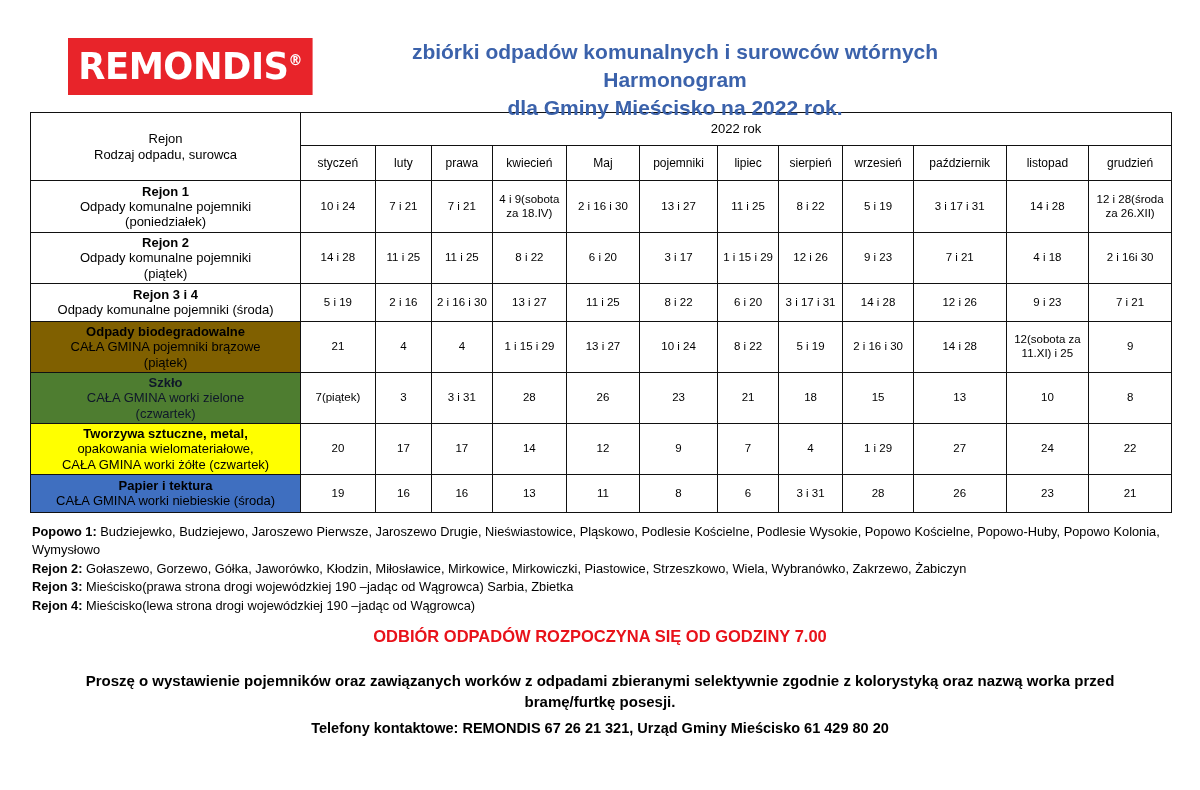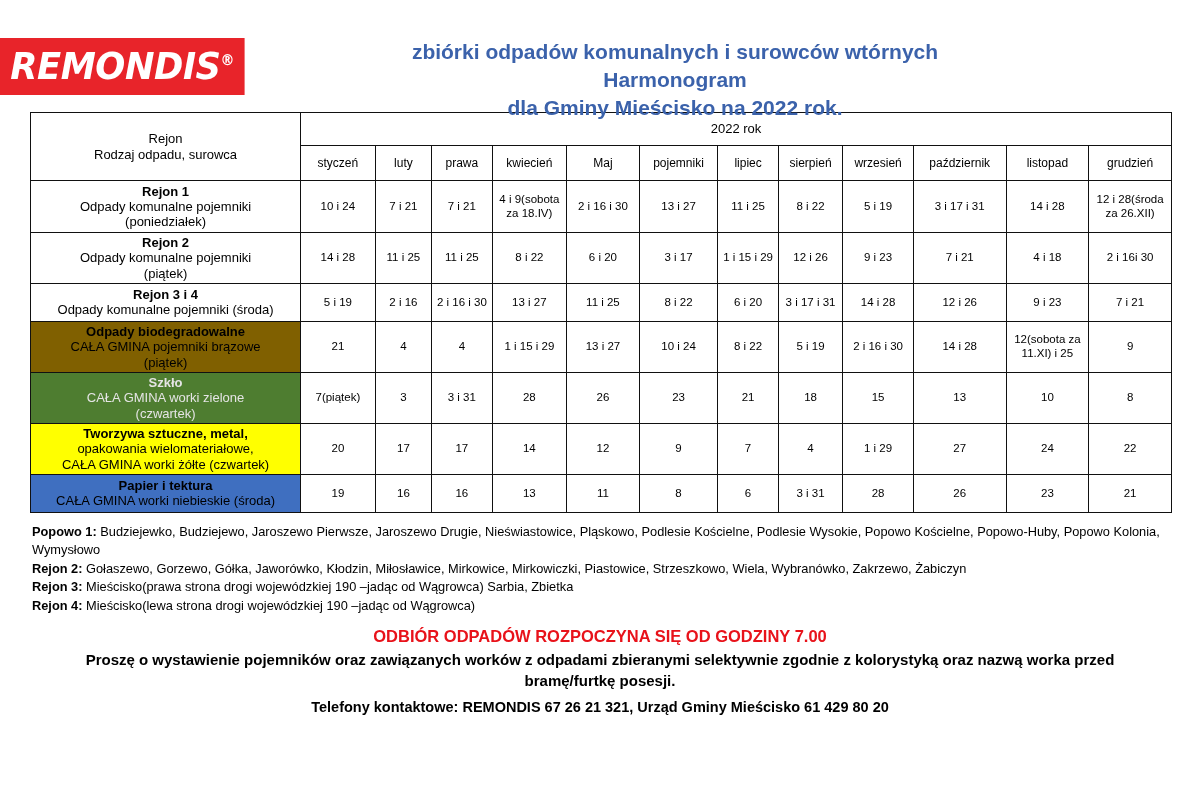--- a/index.html
+++ b/index.html
@@ -26,23 +26,23 @@
   
   .header {
     display: flex;
     align-items: flex-start;
     padding: 38px 0 0 0;
     height: 112px;
     box-sizing: border-box;
   }
   .logo-wrap {
     width: 330px;
+    padding-left: 68px;
     box-sizing: border-box;
     flex: 0 0 auto;
-    font-style: italic;
   }
   .logo {
     display: inline-block;
     background: #e8242a;
     color: #ffffff;
     font-family: "DejaVu Sans", sans-serif;
     font-weight: bold;
     font-size: 38px;
     letter-spacing: -0.5px;
     line-height: 1;
@@ -113,21 +113,21 @@
   td.label .l2 { display: block; }
   td.label .l3 { display: block; }
   td.val {
     font-size: 11.5px;
   }
   .row-h-tall td { height: 47px; }
   .row-h-mid td { height: 40px; }
   .row-h-short td { height: 33px; }
 
   .bg-brown { background: #806000; color: #000000; }
-  .bg-green { background: #4e7d30; color: #e5e5e5; }
+  .bg-green { background: #4e7d30; color: #0f172a; }
   .bg-yellow { background: #ffff00; color: #000000; }
   .bg-blue { background: #3f6fc0; color: #000000; }
 
   
   .regions {
     padding: 10px 26px 0 32px;
     font-size: 12.8px;
     line-height: 1.44;
   }
   .region-line { }
@@ -135,21 +135,21 @@
 
   
   .footer {
     padding: 12px 40px 0 40px;
     text-align: center;
   }
   .notice-red {
     color: #e8121a;
     font-weight: bold;
     font-size: 16.5px;
-    margin-bottom: 3px;
+    margin-bottom: 24px;
   }
   .notice-main {
     font-weight: bold;
     font-size: 15px;
     line-height: 1.4;
     padding: 0 14px;
   }
   .notice-phones {
     font-weight: bold;
     font-size: 14.5px;

